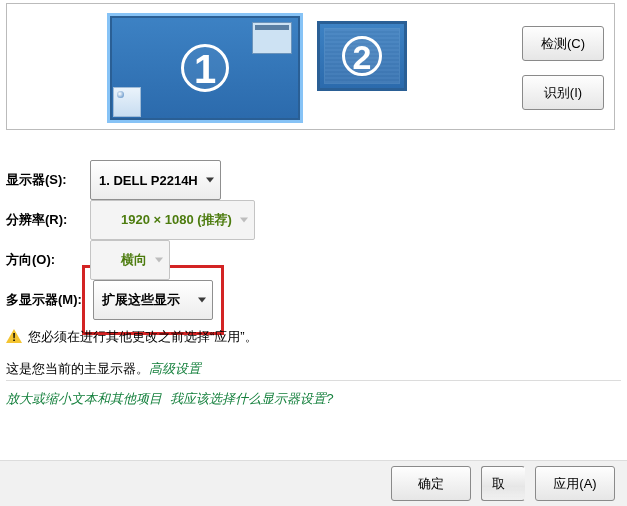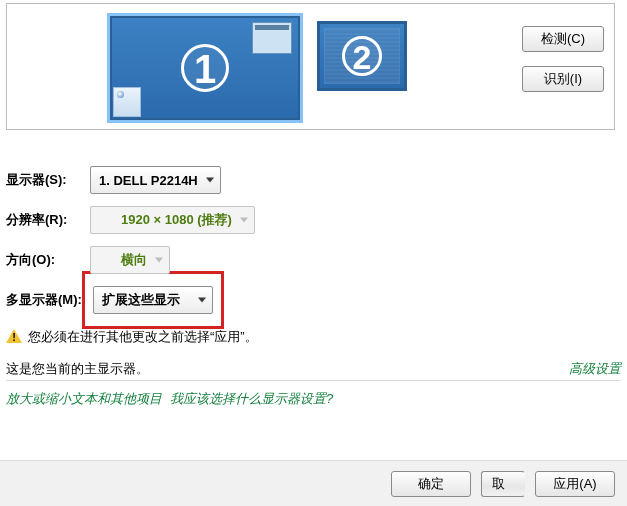--- a/index.html
+++ b/index.html
@@ -104,21 +104,21 @@
   .side-btns {
     position: absolute;
     right: 10px;
     top: 22px;
     display: flex;
     flex-direction: column;
     gap: 14px;
   }
   .win-btn, .bottom-btn {
     min-width: 82px;
-    height: 26px;
+    height: 35px;
     background: linear-gradient(#fefefe, #e6e6e6);
     border: 1px solid #8a8a8a;
     border-radius: 3px;
     font-size: 13px;
     font-family: inherit;
     padding: 0 10px;
     cursor: default;
   }
   .form-rows {
     position: absolute;
@@ -127,21 +127,21 @@
     right: 6px;
   }
   .row {
     display: flex;
     align-items: center;
     height: 40px;
     font-weight: bold;
   }
   .row .lbl { width: 84px; }
   .dd {
-    height: 28px;
+    height: 40px;
     border: 1px solid #8f8f8f;
     background: linear-gradient(#fff,#ececec);
     border-radius: 2px;
     display: inline-flex;
     align-items: center;
     padding: 0 22px 0 8px;
     position: relative;
     font-size: 13px;
   }
   .dd::after {
@@ -187,21 +187,21 @@
     left:0; right:0; top:0;
     text-align:center;
     font-size:11px;
     font-weight:bold;
     color:#000;
     line-height:17px;
   }
   .primary-note {
     margin-top: 14px;
     display:flex;
-    justify-content:space-between;
+    justify-content:flex-start;
     align-items:center;
   }
   .link { color:#15803d; cursor:default;font-style:italic; }
   .hr {
     position:absolute;
     left:6px; right:6px;
     top:380px;
     border-top:1px solid #dcdcdc;
   }
   .help-links {

